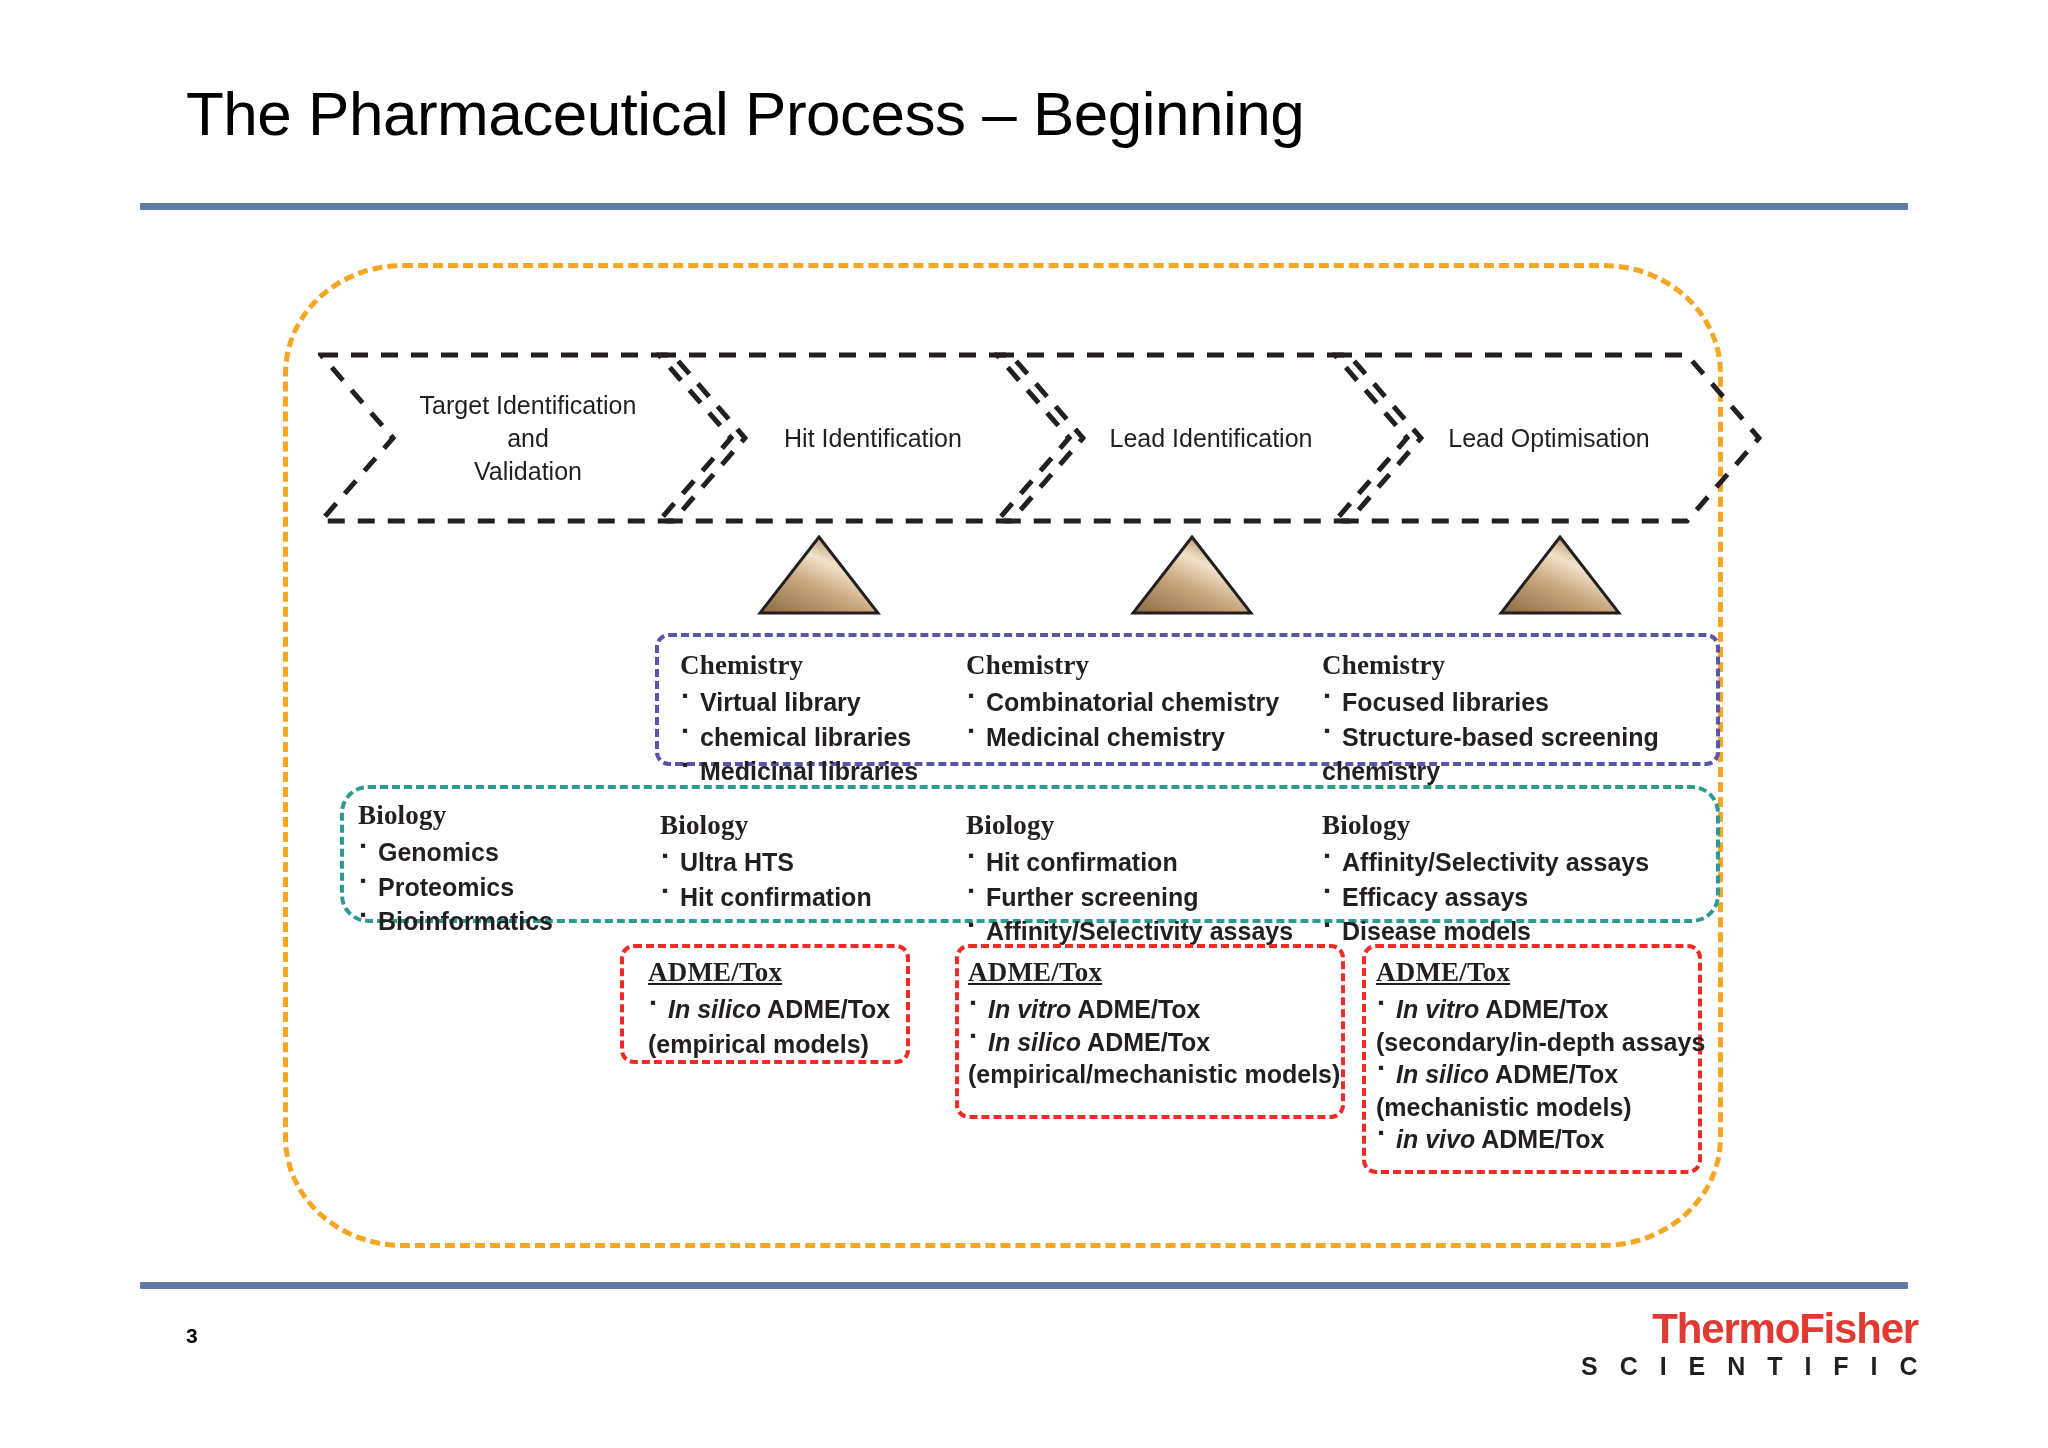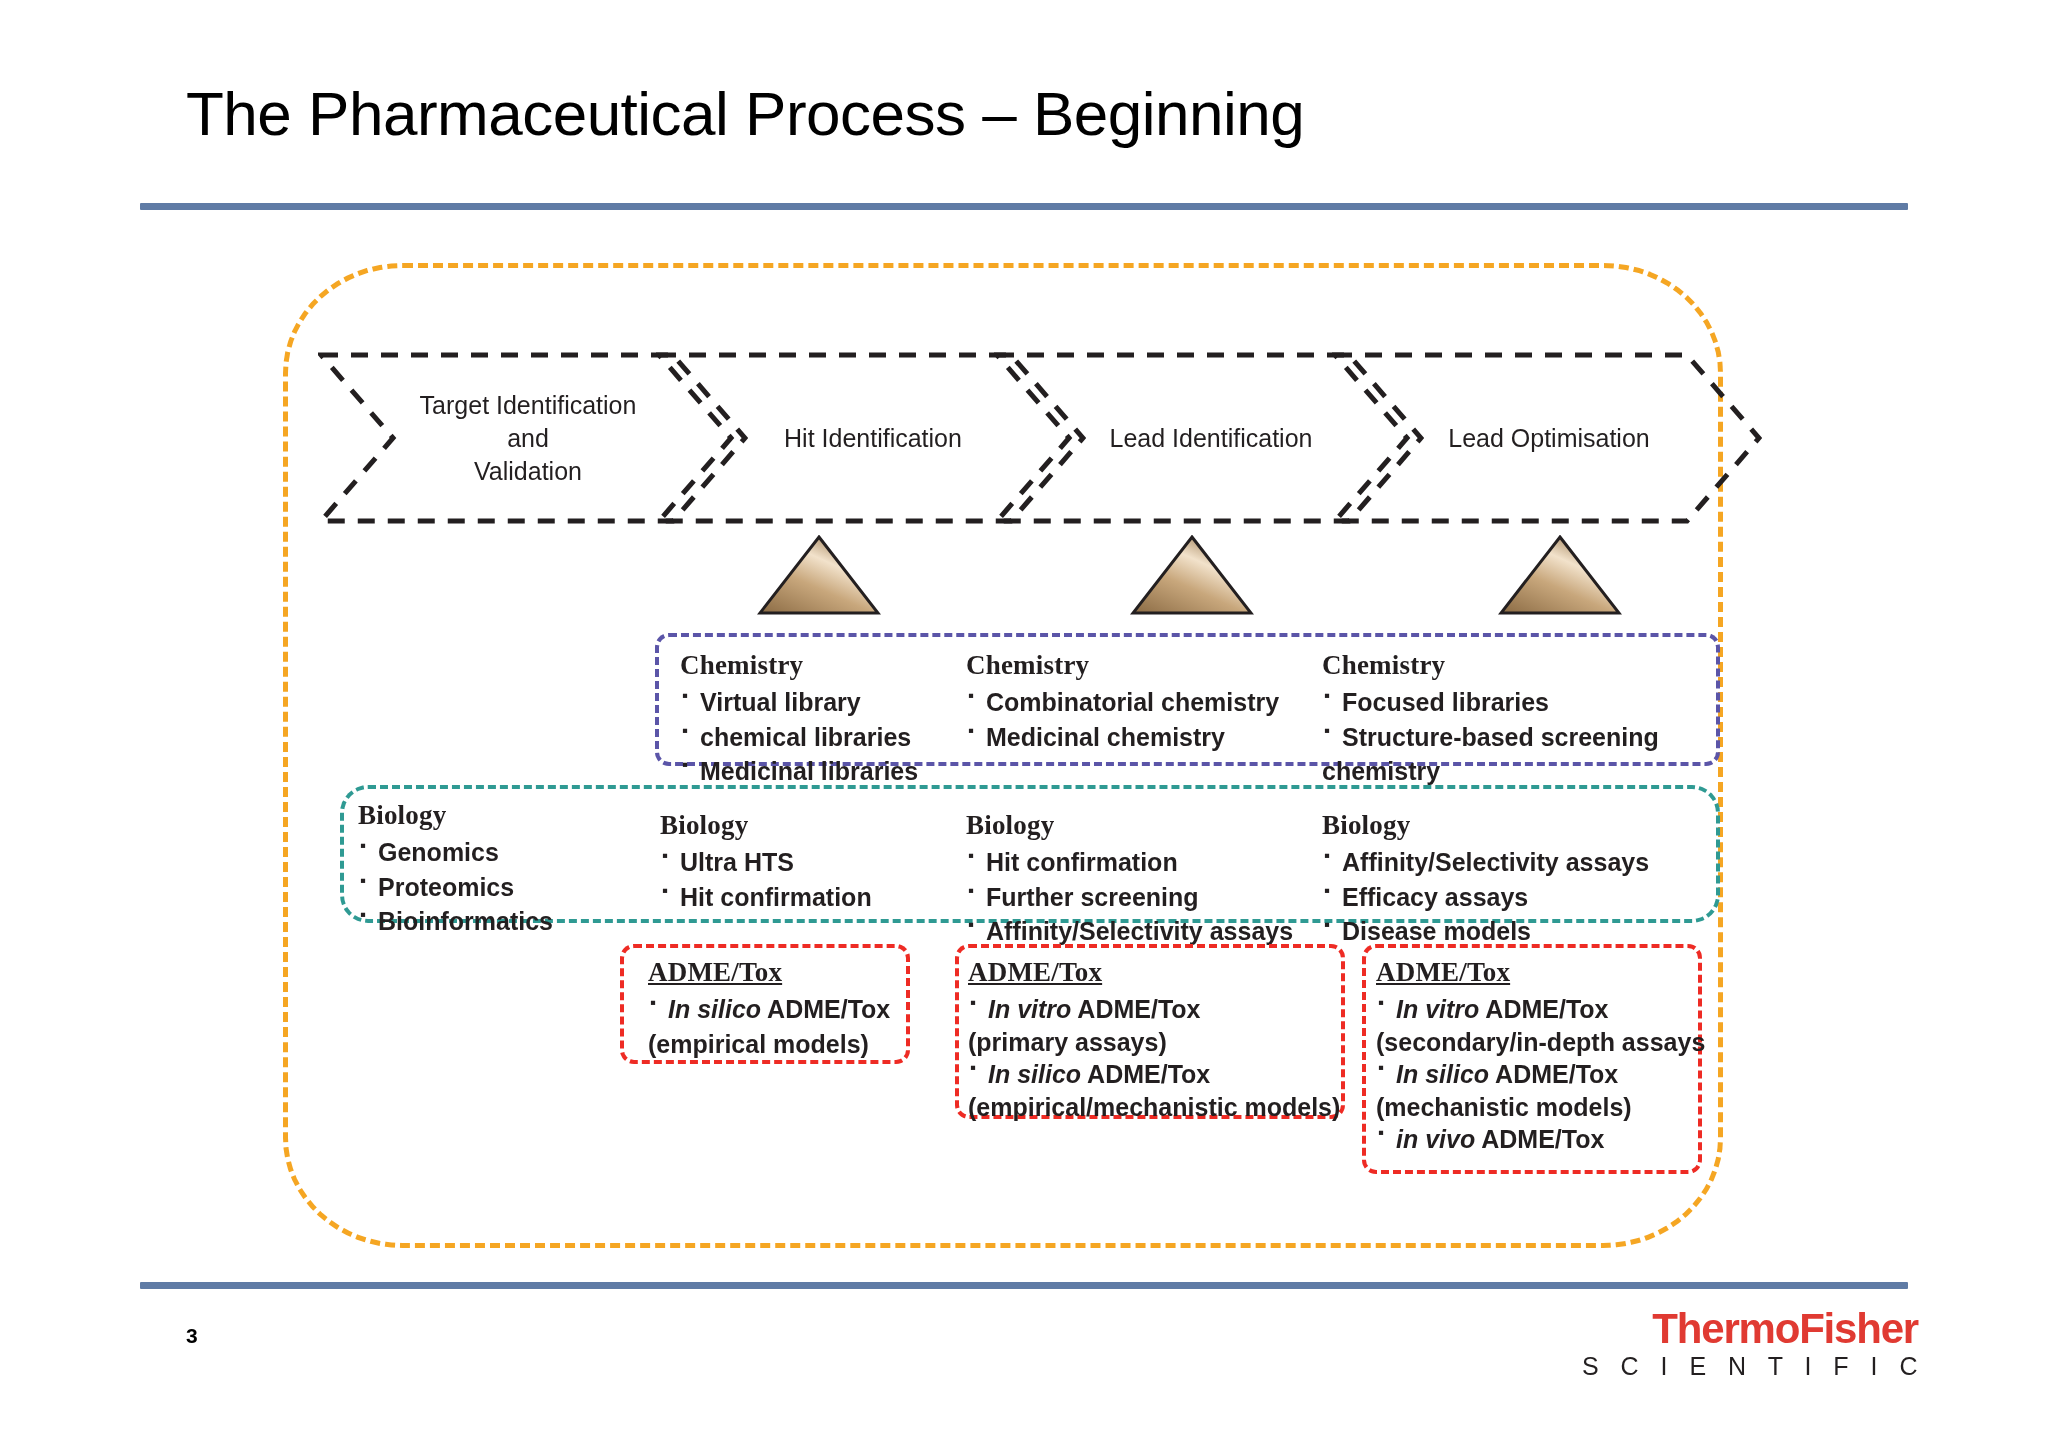--- a/index.html
+++ b/index.html
@@ -62,21 +62,21 @@
   #logo-thermo {
     font-size: 42px;
     font-weight: bold;
     color: #e03a32;
     letter-spacing: -1.2px;
     font-family: "Liberation Sans", sans-serif;
     display: block;
   }
   #logo-scientific {
     font-size: 25px;
-    font-weight: normal;
+    font-weight: bold;
     color: #231f20;
     letter-spacing: 7.5px;
     font-family: "Liberation Sans", sans-serif;
     display: block;
     margin-top: 4px;
     margin-right: -7px;
   }
 
   
   #outer-container {
@@ -392,21 +392,20 @@
     <ul class="col-list">
       <li class="bulleted"><span class="ital">In silico</span><span> ADME/Tox</span></li>
       <li class="nobullet">(empirical models)</li>
     </ul>
   </div>
 
   <div class="col" id="adme-col-2">
     <div class="col-head underlined">ADME/Tox</div>
     <ul class="col-list">
       <li class="bulleted"><span class="ital">In vitro</span><span> ADME/Tox</span></li>
-      <li class="nobullet">(primary assays)</li>
       <li class="bulleted"><span class="ital">In silico</span><span> ADME/Tox</span></li>
       <li class="nobullet">(empirical/mechanistic models)</li>
     </ul>
   </div>
 
   <div class="col" id="adme-col-3">
     <div class="col-head underlined">ADME/Tox</div>
     <ul class="col-list">
       <li class="bulleted"><span class="ital">In vitro</span><span> ADME/Tox</span></li>
       <li class="nobullet">(secondary/in-depth assays</li>

